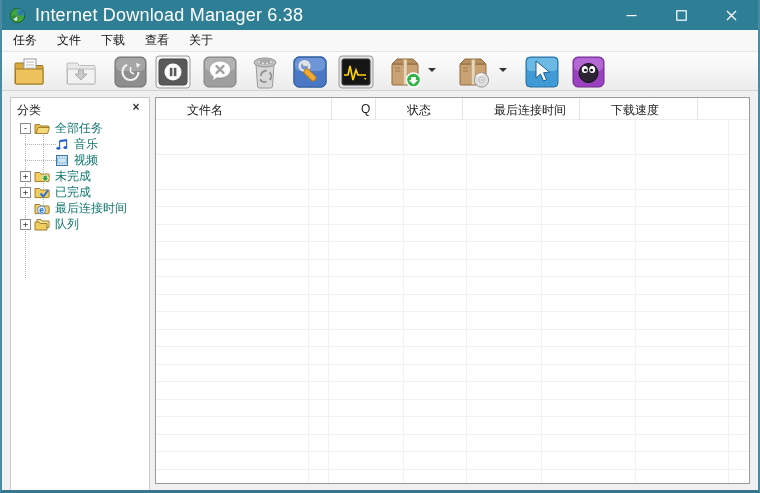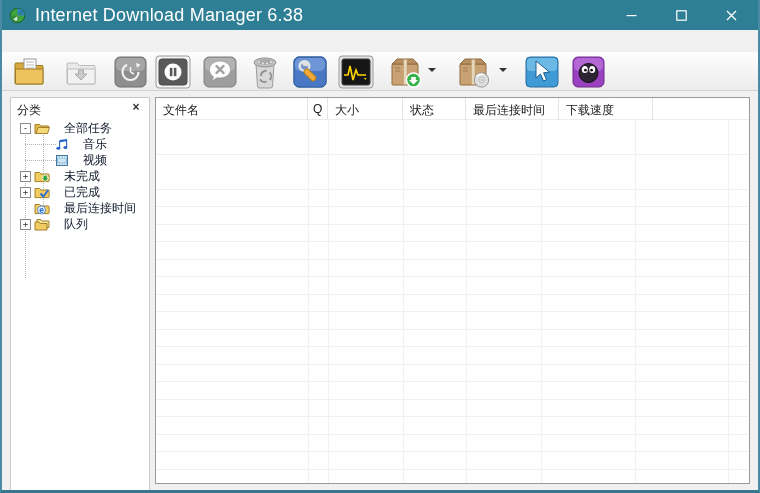--- a/index.html
+++ b/index.html
@@ -30,27 +30,27 @@
   
   .sidebar { position:absolute; left:8px; top:97px; width:140px; height:468px; background:#ffffff; border:1px solid #c9c9c9; }
   .sidebar-header { position:relative; height:20px; padding:4px 6px 0 6px; color:#222; }
   .sidebar-close { position:absolute; right:6px; top:2px; width:14px; height:14px; text-align:center; font-size:12px; font-weight:bold; color:#333; line-height:14px; }
   .tree { position:relative; margin-top:2px; }
   .trow { position:relative; height:16px; display:flex; align-items:center; white-space:nowrap; }
   .expander { width:11px; height:11px; margin-left:9px; border:1px solid #8a8a8a; background:#fff; font-size:9px; line-height:9px; text-align:center; color:#333; flex:0 0 auto; font-family:"DejaVu Sans Mono",monospace; }
   .spacer { width:11px; margin-left:9px; flex:0 0 auto; }
   .indent { width:31px; flex:0 0 auto; border-bottom:1px dotted #b5b5b5; height:0; margin-left:14px; margin-right:-4px; }
   .tree-icon { margin-left:3px; flex:0 0 auto; }
-  .tlabel { margin-left:14px; color:#0f172a; }
+  .tlabel { margin-left:5px; color:#0f766e; }
   .vdots { position:absolute; border-left:1px dotted #b5b5b5; width:0; }
 
   
   .table { position:absolute; left:153px; top:97px; width:595px; height:387px; background:#ffffff; border:1px solid #9a9a9a; }
   .thead { position:absolute; left:0; top:0; right:0; height:22px; background:#fff; border-bottom:1px solid #ececec; display:flex; }
-  .th { height:22px; padding:4px 0 0 7px; border-right:1px solid #e4e4e4; color:#1a1a1a; overflow:hidden; }
+  .th { height:22px; padding:4px 0 0 7px; border-right:1px solid #e4e4e4; color:#1a1a1a; overflow:hidden;margin-left:24px; }
   .c0{width:152px}.c1{width:20px;padding-left:5px}.c2{width:75px}.c3{width:63px}.c4{width:75px}.c5{width:94px}.c6{width:93px}.c7{flex:1;border-right:none}
   .tbody { position:absolute; left:0; top:22px; right:0; bottom:0;
            background:repeating-linear-gradient(to bottom, transparent 0, transparent 16.5px, #f1f1f1 16.5px, #f1f1f1 17.5px); }
   .vline { position:absolute; top:22px; bottom:0; width:1px; background:#f1f1f1; }
 
   svg { display:block; }
 </style>
 </head>
 <body>
 
@@ -76,20 +76,27 @@
           </svg>
       </div>
       <div class="win-btn">
         <svg width="11" height="11" viewBox="0 0 11 11">
             <path d="M1 1 L10 10 M10 1 L1 10" stroke="#fff" stroke-width="1.3"></path>
           </svg>
       </div>
     </div>
   </div>
 
+  <div class="menubar">
+    <span class="menu-item">任务</span>
+    <span class="menu-item">文件</span>
+    <span class="menu-item">下载</span>
+    <span class="menu-item">查看</span>
+    <span class="menu-item">关于</span>
+  </div>
 
   <div class="toolbar">
 
     <div class="tb-btn" style="left:8px">
       <svg width="34" height="32" viewBox="0 0 34 32">
         <path d="M4 7 h9 l2.5 2.5 H30 a1 1 0 0 1 1 1 V27 a1 1 0 0 1 -1 1 H4 a1 1 0 0 1 -1-1 V8 a1 1 0 0 1 1-1 z" fill="#d9a93e" stroke="#9a7a22"></path>
         <rect x="12" y="3" width="12" height="15" fill="#fff" stroke="#9a9a9a"></rect>
         <path d="M14 6h8 M14 9h8 M14 12h8" stroke="#b9b9b9"></path>
         <path d="M3.5 13 h27.5 V27 a1 1 0 0 1 -1 1 H4.5 a1 1 0 0 1 -1-1 z" fill="#ecc familia" stroke="none"></path>
         <path d="M3.5 13 h27.5 V27 a1 1 0 0 1 -1 1 H4.5 a1 1 0 0 1 -1-1 z" fill="#eec35d" stroke="#9a7a22"></path>
@@ -306,21 +313,20 @@
         </svg>
         <span class="tlabel">队列</span>
       </div>
     </div>
   </div>
 
   <div class="table">
     <div class="thead">
       <div class="th c0">文件名</div>
       <div class="th c1">Q</div>
-      <div class="th c2">大小</div>
       <div class="th c3">状态</div>
       <div class="th c6">最后连接时间</div>
       <div class="th c5">下载速度</div>
       <div class="th c7"></div>
     </div>
     <div class="tbody"></div>
     <div class="vline" style="left:152px"></div>
     <div class="vline" style="left:172px"></div>
     <div class="vline" style="left:247px"></div>
     <div class="vline" style="left:310px"></div>

